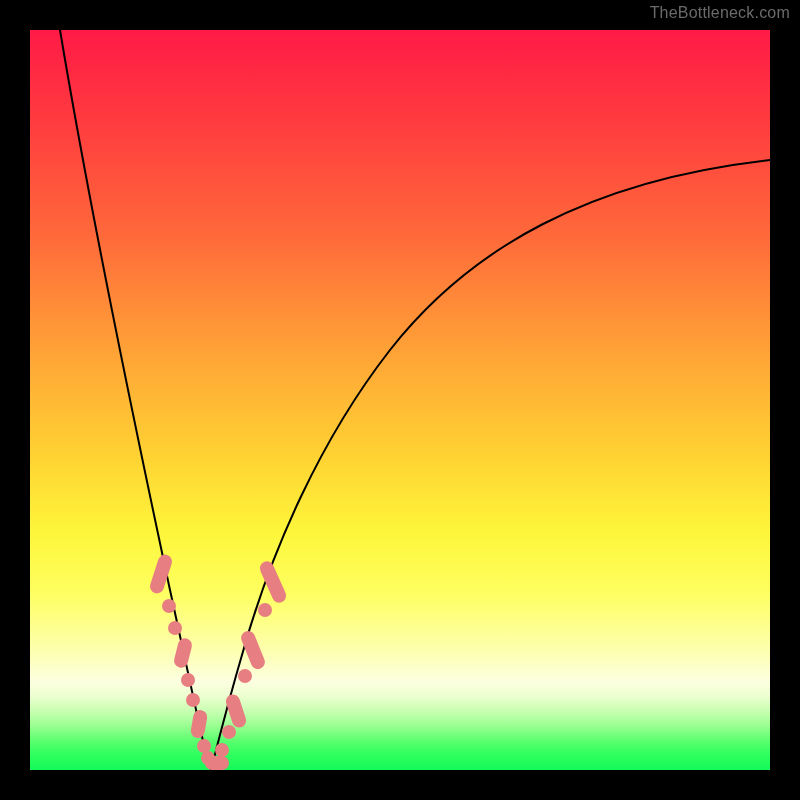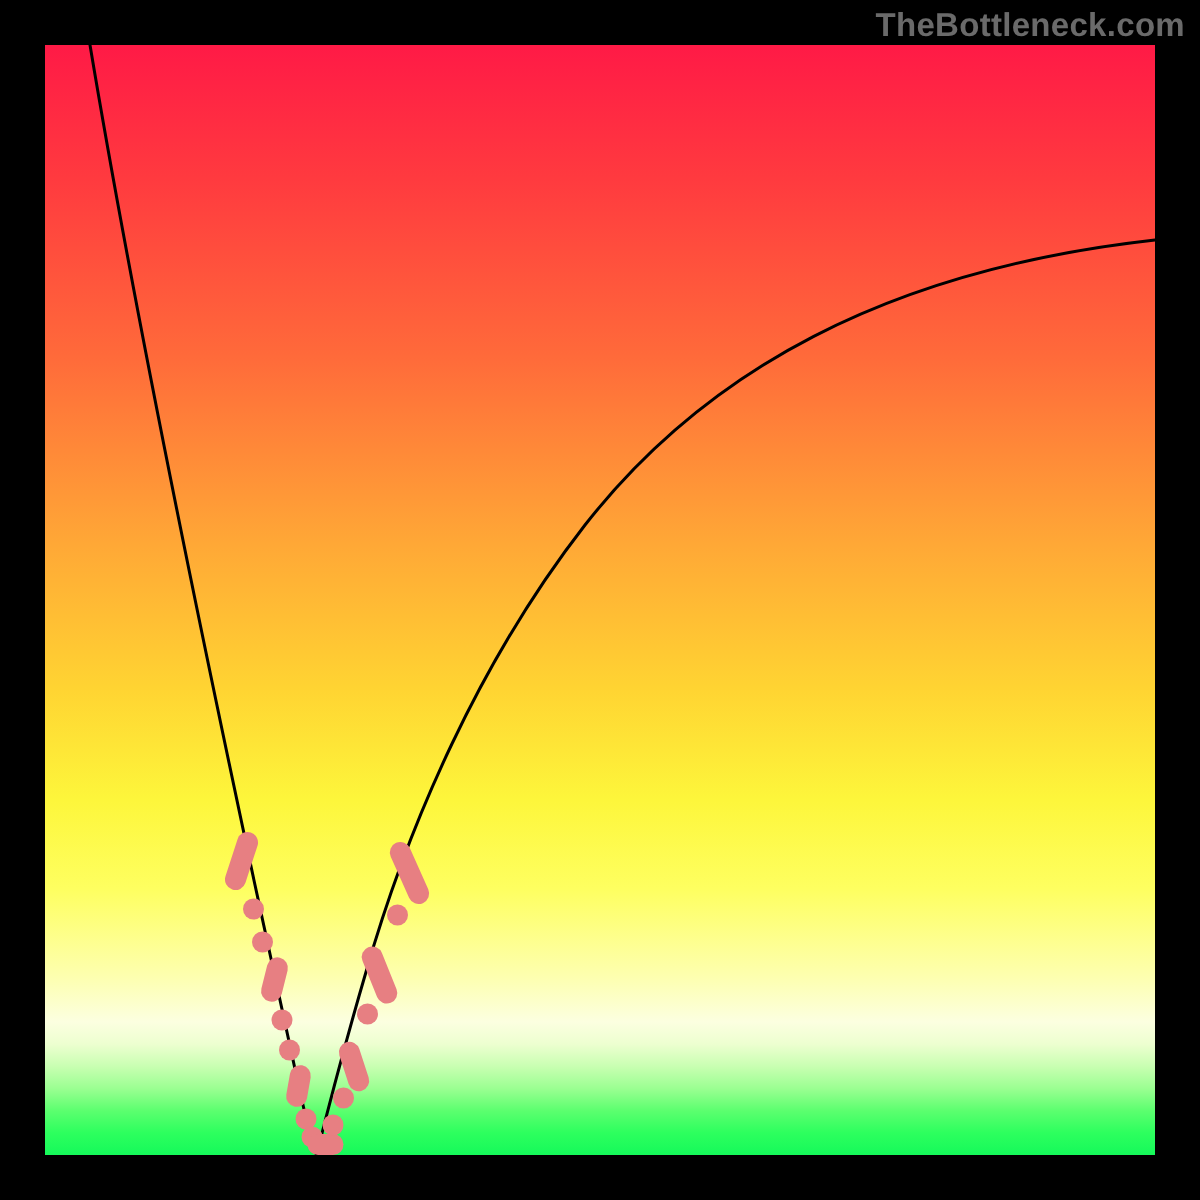--- a/index.html
+++ b/index.html
@@ -34,23 +34,23 @@
       #5cff6f 96%,
       #2dff5e 98%,
       #15f95a 100%
     );
   }
   .watermark {
     position: absolute;
     top: 4px;
     right: 10px;
     color: #6a6a6a;
-    font-size: 22px;
+    font-size: 16px;
     letter-spacing: 0.2px;
-    font-weight: 700;
+    font-weight: 400;
     user-select: none;
   }
   svg.plot {
     position: absolute;
     left: 30px;
     top: 30px;
     width: 740px;
     height: 740px;
     overflow: visible;
   }

